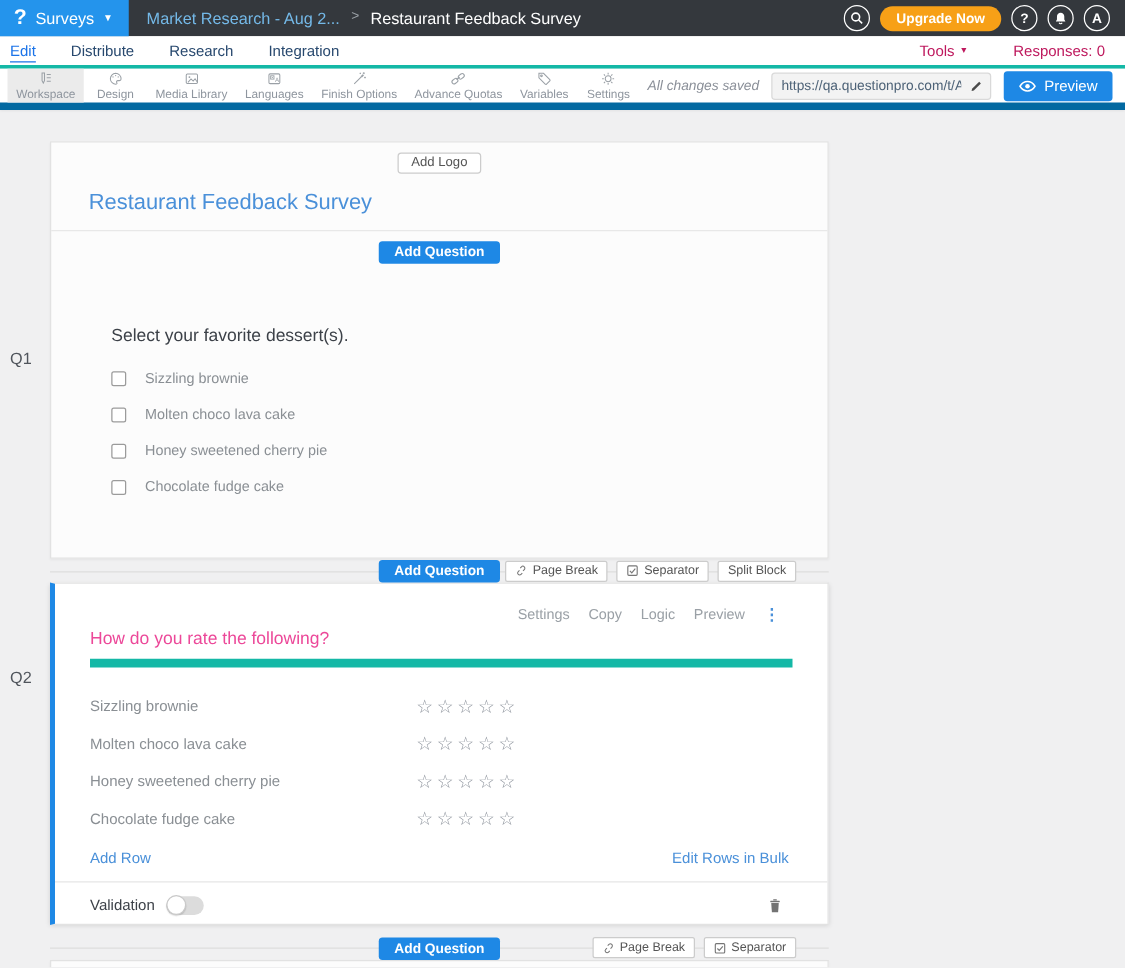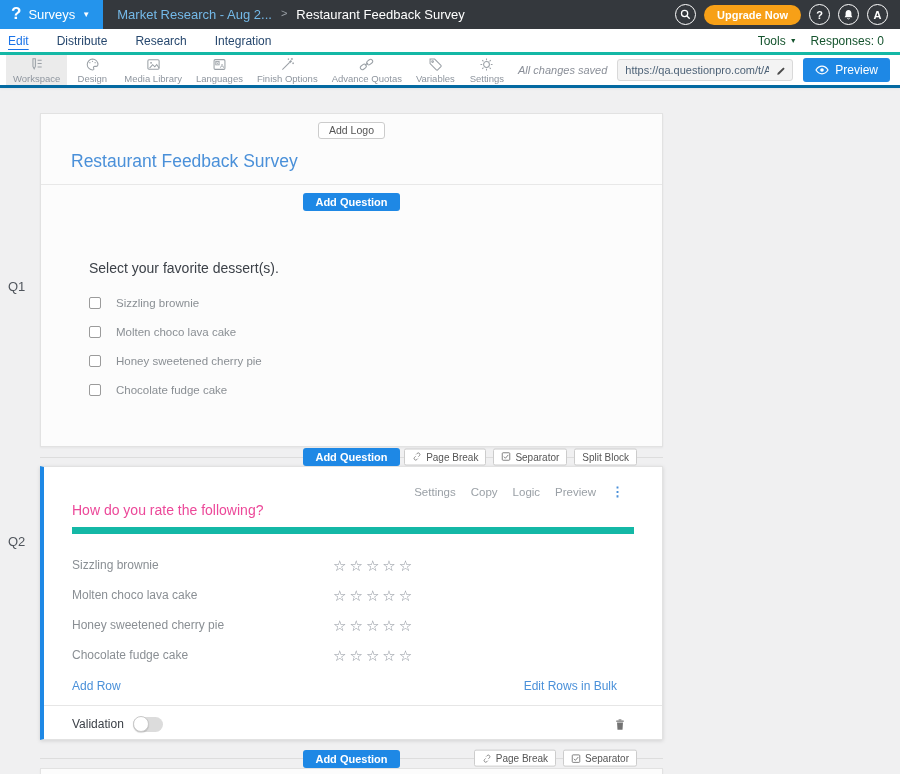--- a/index.html
+++ b/index.html
@@ -22,25 +22,25 @@
   .crumb-sep { color:#9aa0a6; font-size:11px; }
   .crumb-current { color:#ffffff; }
   .top-right { margin-left:auto; display:flex; align-items:center; gap:8px; padding-right:12px; }
   .circle-btn { width:21px; height:21px; border:1.5px solid #fff; border-radius:50%; display:flex; align-items:center; justify-content:center; font-size:11px; font-weight:bold; color:#fff; cursor:pointer; }
   .upgrade { background:#f7a017; border-radius:10px; font-size:11px; font-weight:bold; padding:4px 13px; line-height:12px; cursor:pointer; }
 
   
   .tabbar { height:26px; background:#fff; display:flex; align-items:center; padding:0 16px 0 8px; border-bottom:3px solid #14b8a6; }
   .tab { font-size:12px; color:#27486e; margin-right:28px; cursor:pointer; }
   .tab.active { color:#1a73e8; text-decoration:underline; text-underline-offset:4px; }
-  .tab-right { margin-left:auto; display:flex; align-items:center; gap:14px; font-size:12px; color:#14532d; }
+  .tab-right { margin-left:auto; display:flex; align-items:center; gap:36px; font-size:12px; color:#be185d; }
   .tab-right .item { cursor:pointer; display:flex; align-items:center; gap:4px; }
 
   
-  .toolbar { height:33px; background:#fff; display:flex; align-items:stretch; border-bottom:3px solid #0369a1; box-shadow:0 1px 2px rgba(0,0,0,0.06); padding-left:6px; }
+  .toolbar { height:33px; background:#fff; display:flex; align-items:stretch; border-bottom:6px solid #0369a1; box-shadow:0 1px 2px rgba(0,0,0,0.06); padding-left:6px; }
   .tool { min-width:50px; padding:2px 7px 1px; display:flex; flex-direction:column; align-items:center; justify-content:center; gap:1px; color:#8e959e; cursor:pointer; }
   .tool.active { background:#ebebeb; }
   .tool svg { width:15px; height:15px; display:block; }
   .tool .tlabel { font-size:9.5px; white-space:nowrap; }
   .toolbar-right { margin-left:auto; display:flex; align-items:center; gap:10px; padding-right:10px; }
   .saved { font-style:italic; font-size:11px; color:#8a8f98; }
   .urlbox { display:flex; align-items:center; height:22px; background:#f3f3f3; border:1px solid #d9d9d9; border-radius:3px; overflow:hidden; }
   .urlbox input { border:none; background:transparent; font-size:11px; color:#4d6277; width:153px; padding:0 2px 0 7px; font-family:inherit; outline:none; }
   .url-edit { width:21px; height:100%; display:flex; align-items:center; justify-content:center; cursor:pointer; }
   .preview-btn { display:flex; align-items:center; gap:6px; background:#1e88e5; color:#fff; font-size:12px; border:none; border-radius:3px; padding:0 12px; height:24px; font-family:inherit; cursor:pointer; }
@@ -73,21 +73,21 @@
 
   .card2 { height:274px; background:#ffffff; border-left:4px solid #1e88e5; box-shadow:0 1px 4px rgba(0,0,0,0.13); }
   .menu-row { display:flex; justify-content:flex-end; align-items:center; gap:15px; padding:17px 38px 0 0; font-size:11.5px; color:#9aa0a6; }
   .menu-row .mitem { cursor:pointer; }
   .menu-dots { color:#4a90d9; font-size:13px; font-weight:bold; cursor:pointer; }
   .q2-title { margin:3px 28px 0; font-size:14px; color:#ec4899; padding-bottom:9px; border-bottom:7px solid #14b8a6; cursor:text; }
   .r-rows { margin-top:16px; }
   .r-row { display:flex; align-items:center; height:30px; padding:0 28px; }
   .r-label { width:261px; font-size:12px; color:#8a8f94; cursor:text; }
   .stars { font-size:15px; color:#8d939c; letter-spacing:3px; cursor:pointer; line-height:1; }
-  .addrow-row { display:flex; justify-content:space-between; align-items:center; padding:9px 45px 0 28px; font-size:12px; }
+  .addrow-row { display:flex; justify-content:space-between; align-items:center; padding:9px 31px 0 28px; font-size:12px; }
   .link { color:#4a90d9; cursor:pointer; }
   .v-divider { border-top:1px solid #e6e6e6; margin-top:12px; }
   .validation-row { display:flex; align-items:center; height:36px; padding:0 36px 0 28px; }
   .v-label { font-size:12px; color:#3c4148; }
   .toggle { width:30px; height:15px; background:#dcdcdc; border-radius:8px; margin-left:9px; position:relative; cursor:pointer; }
   .toggle .knob { position:absolute; left:0; top:-0.5px; width:16px; height:16px; background:#fff; border:1px solid #c9c9c9; border-radius:50%; box-shadow:0 1px 1px rgba(0,0,0,0.15); }
   .trash-btn { margin-left:auto; cursor:pointer; display:flex; align-items:center; }
 
   .card3 { height:6px; border-bottom:none; }
   .q-gutter-label { position:absolute; left:8px; font-size:13px; color:#50555c;margin-top:19px; }

